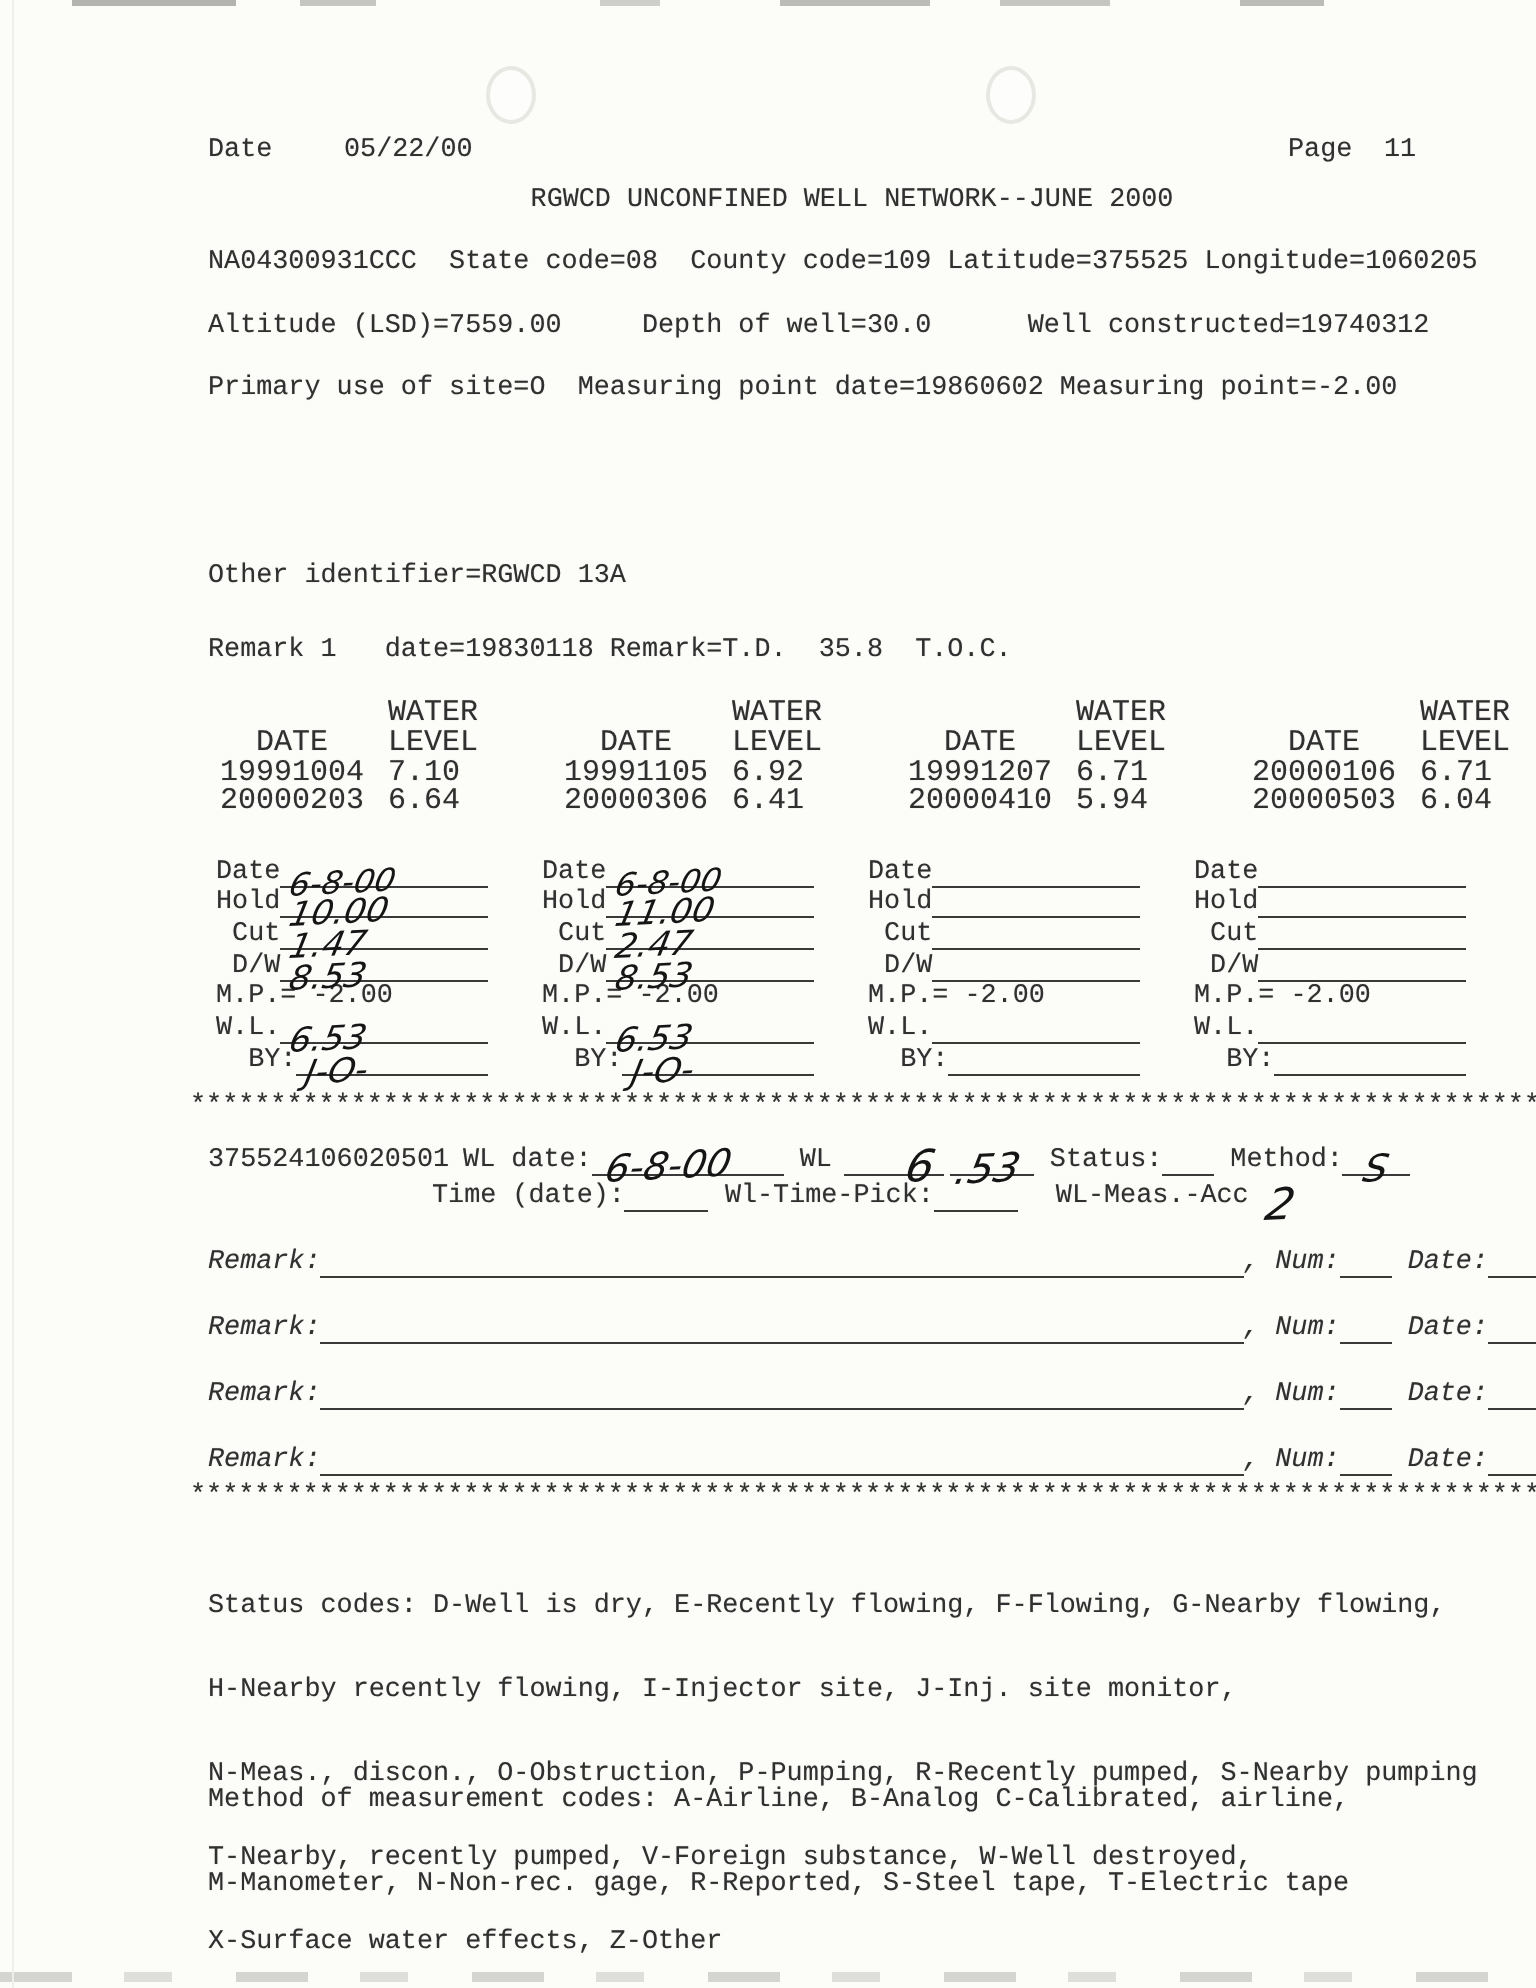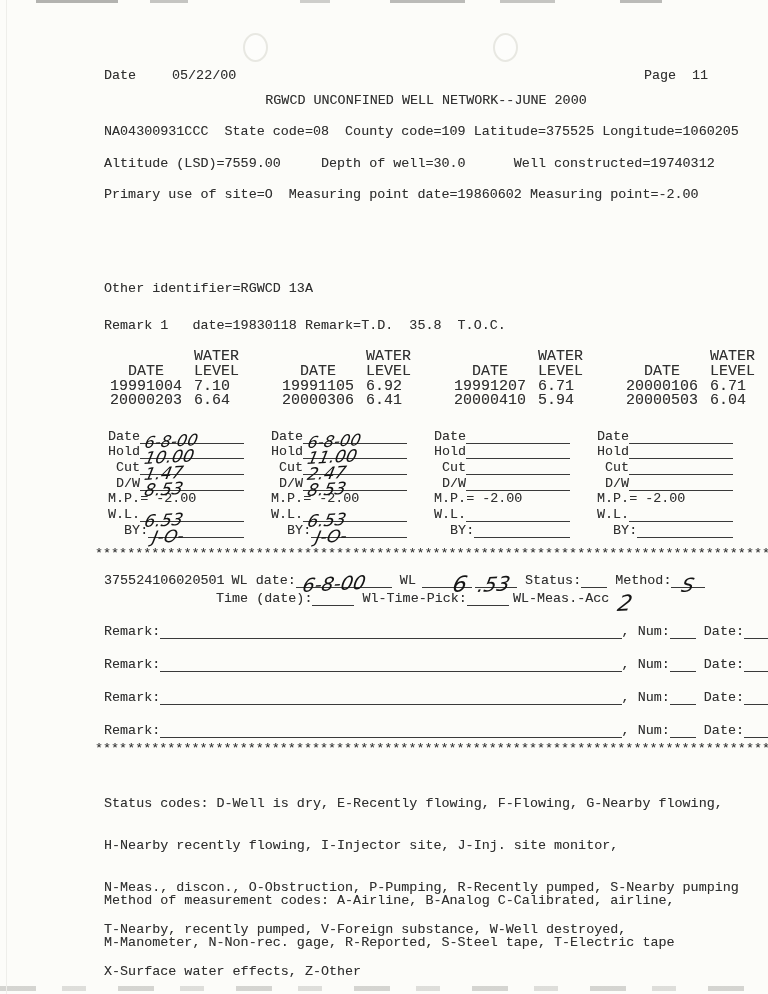--- a/index.html
+++ b/index.html
@@ -37,21 +37,21 @@
   
   .wlrow{position:absolute;left:104px;right:0;display:flex;align-items:flex-end;
          font-size:13.4px;height:18px;}
   .wlrow .lbl{white-space:pre;}
   .uline{display:inline-block;border-bottom:1px solid #3a3a3a;position:relative;height:14px;}
   .wlhw{position:absolute;bottom:-2px;left:6px;line-height:8px;}
 
   
   .rrow{position:absolute;left:104px;right:0;display:flex;align-items:flex-end;
         font-size:13.4px;height:16px;}
-  .rrow .lbl{white-space:pre;}
+  .rrow .lbl{white-space:pre;font-style:italic;}
 
   .codes{position:absolute;left:104px;font-size:13.4px;line-height:14px;white-space:pre;}
   .footer{position:absolute;left:104px;right:0;top:937px;text-align:center;font-size:13.4px;}
 </style>
 </head>
 <body>
 
 <div class="page">
 
   <div class="tart" style="left:36px;width:82px;opacity:.8"></div>
@@ -317,21 +317,21 @@
     <span class="lbl" style="margin-left:8px">Method:</span>
     <span class="uline" style="width:34px">
         <span class="hw wlhw" style="font-size:19px;left:10px">S</span>
       </span>
   </div>
   <div class="wlrow" style="left:216px;top:588px">
     <span class="lbl">Time (date):</span>
     <span class="uline" style="width:42px"></span>
     <span class="lbl" style="margin-left:8px">Wl-Time-Pick:</span>
     <span class="uline" style="width:42px"></span>
-    <span class="lbl" style="margin-left:4px">WL-Meas.-Acc</span>
+    <span class="lbl" style="margin-left:19px">WL-Meas.-Acc</span>
     <span class="hw" style="font-size:22px;margin-left:8px;position:relative;bottom:-2px;line-height:8px">2</span>
   </div>
 
   <div class="rrow" style="top:623px">
     <span class="lbl">Remark:</span>
     <span class="uline" style="flex:1"></span>
     <span class="lbl">, Num:</span>
     <span class="uline" style="width:26px"></span>
     <span class="lbl"> Date:</span>
     <span class="uline" style="width:58px"></span>

